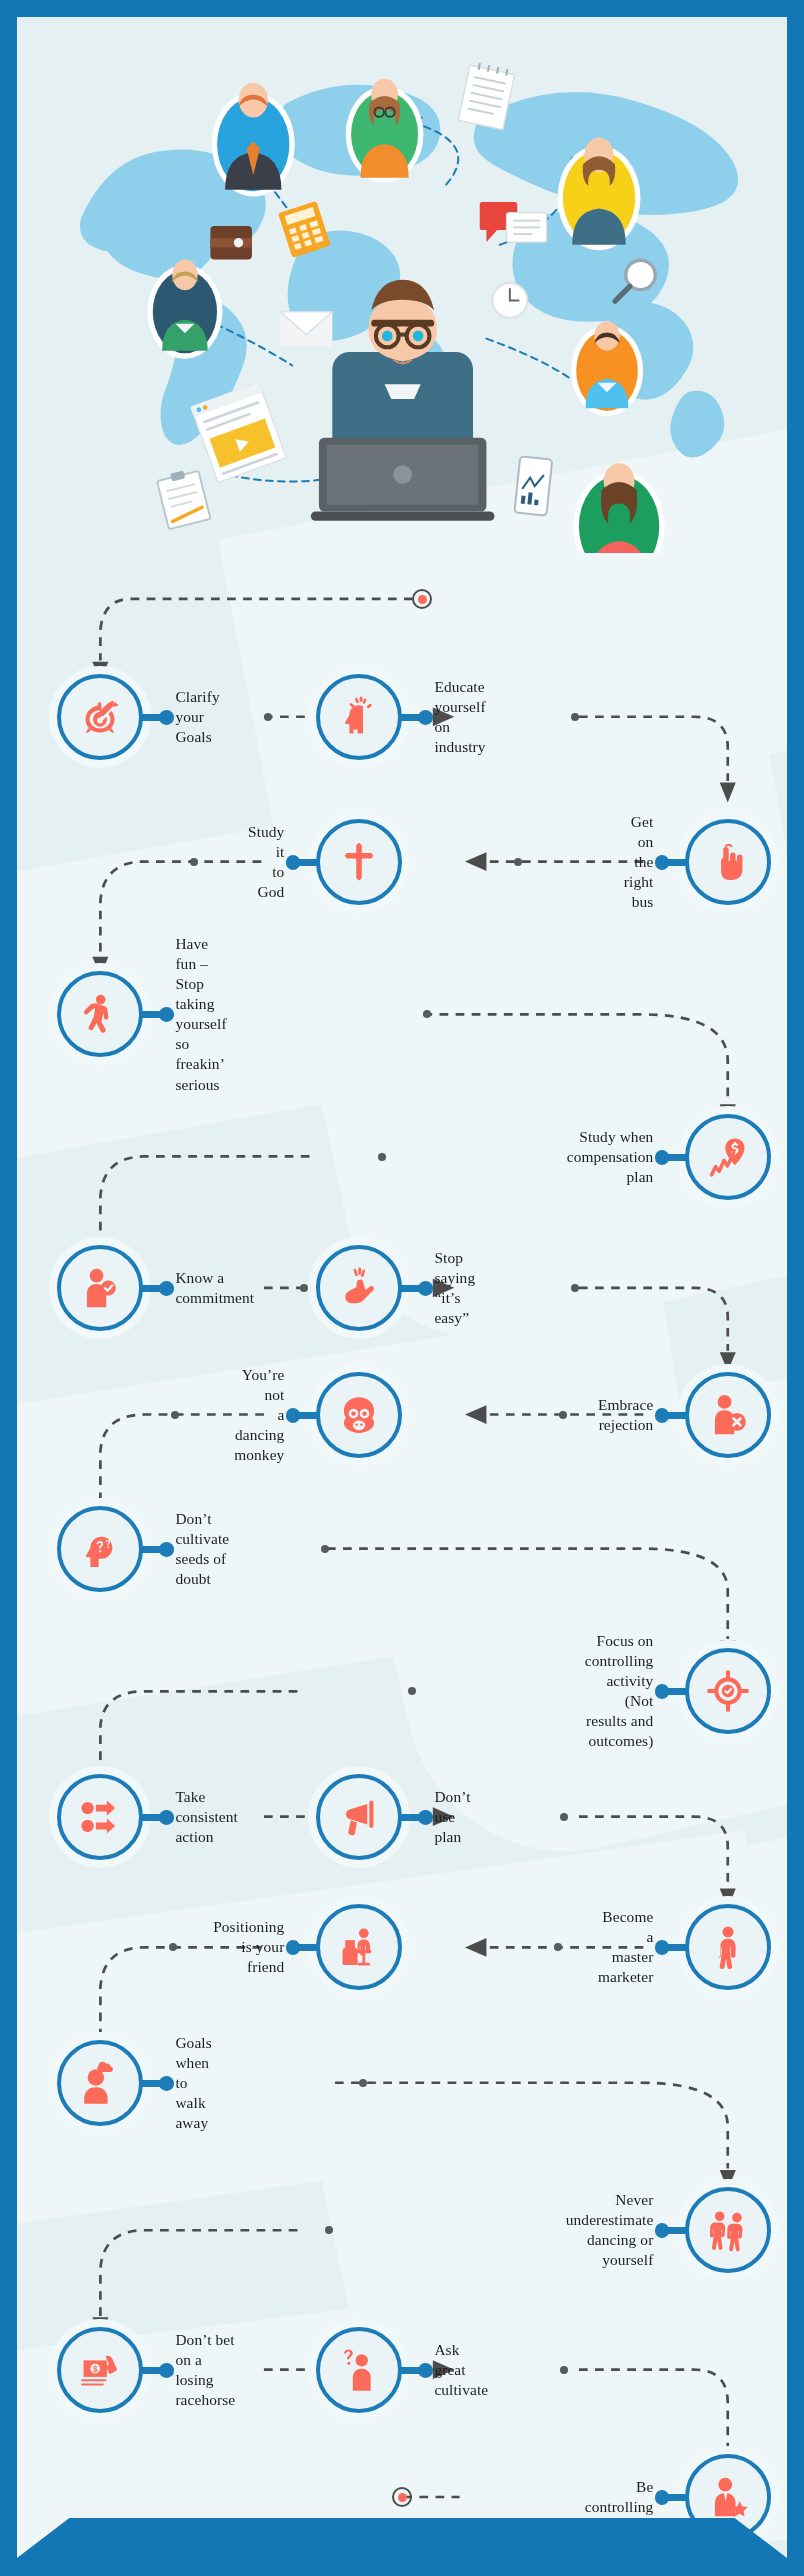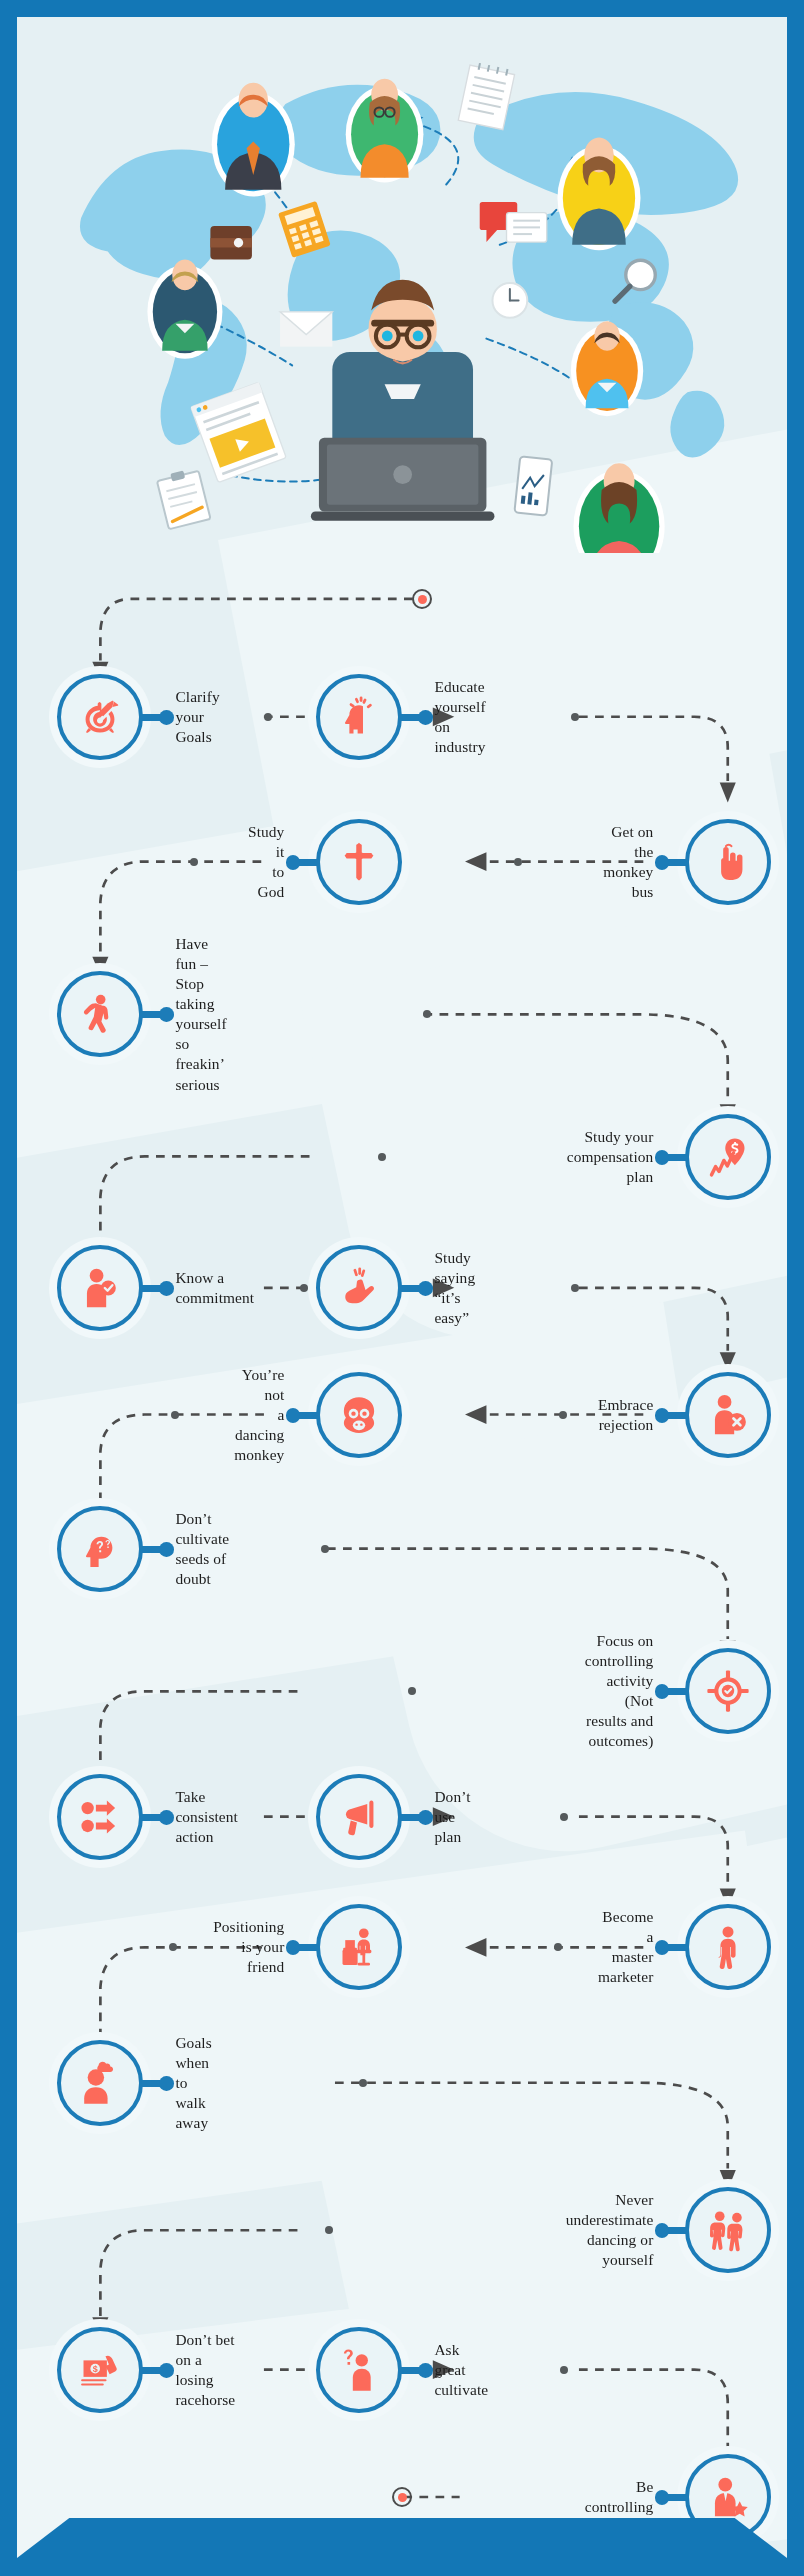--- a/index.html
+++ b/index.html
@@ -575,21 +575,21 @@
           <svg viewBox="0 0 64 64">
               <g class="ico">
             <path d="M25 30V14a4 4 0 0 1 8 0v16h2v-8a4 4 0 0 1 8 0v8h2v-5a4 4 0 0 1 8 0v18c0 9-6 15-14 15h-5c-7 0-12-5-12-12V29a4 4 0 0 1 3-3z"></path>
             <path d="M29 9a5 5 0 0 1 8 0" fill="none" stroke="#fc6a5a" stroke-width="3" stroke-linecap="round"></path>
               </g>
             </svg>
         </div>
         <div class="stub left"></div>
         <div class="knob left"></div>
         <div class="label left">Get on the
-monkey bus</div>
+right bus</div>
         <div class="tip" style="right:206px;"></div>
       </div>
 
       <div class="node" style="left:342px; top:845px;">
         <div class="halo"></div>
         <div class="ring">
           <svg viewBox="0 0 64 64">
               <g class="ico">
             <path d="M32 4c-2 2-4 3-4 3v11s-1 1-3 1H14s-1 2-3 4c2 2 3 4 3 4h11c2 0 3 1 3 1v27s1 2 4 4c3-2 4-4 4-4V28s1-1 3-1h11s1-2 3-4c-2-2-3-4-3-4H39c-2 0-3-1-3-1V7s-2-1-4-3z"></path>
               </g>
@@ -625,21 +625,21 @@
           <svg viewBox="0 0 64 64">
               <g class="ico">
             <path d="M42 5c8 0 14 6 14 14 0 11-14 25-14 25S28 30 28 19c0-8 6-14 14-14z"></path>
             <path d="M41 10v2.2c-2.4.3-4 2-4 4.2 0 2.6 2 3.7 4.6 4.4 2 .5 2.6 1 2.6 1.9 0 1-.9 1.7-2.4 1.7-1.7 0-3-.7-3.9-1.5l-1.6 2.6c1 .9 2.5 1.5 4.2 1.7V29h2.3v-2c2.7-.3 4.4-2 4.4-4.4 0-2.5-1.7-3.7-4.6-4.4-2.1-.5-2.7-1-2.7-1.8 0-.9.8-1.5 2.2-1.5 1.5 0 2.7.6 3.5 1.2l1.5-2.6c-.9-.7-2.2-1.2-3.6-1.4V10z" fill="#fff"></path>
             <path d="M8 58l6-12 5 7 7-16 5 8 9-19" fill="none" stroke="#fc6a5a" stroke-width="5" stroke-linejoin="round" stroke-linecap="round"></path>
               </g>
             </svg>
         </div>
         <div class="stub left"></div>
         <div class="knob left"></div>
-        <div class="label left">Study your compensation plan</div>
+        <div class="label left">Study when compensation plan</div>
         <div class="tip" style="right:342px;"></div>
       </div>
 
       <div class="node" style="left:83px; top:1271px;">
         <div class="halo"></div>
         <div class="ring">
           <svg viewBox="0 0 64 64">
               <g class="ico">
             <circle cx="27" cy="14" r="10"></circle>
             <path d="M27 26c9 0 14 6 14 14v20H13V40c0-8 5-14 14-14z"></path>
@@ -662,21 +662,21 @@
               <g class="ico">
             <rect x="25" y="4" width="4" height="11" rx="2" transform="rotate(-18 27 9)"></rect>
             <rect x="36" y="5" width="4" height="11" rx="2" transform="rotate(18 38 10)"></rect>
             <rect x="31" y="2" width="4" height="11" rx="2"></rect>
             <path d="M33 20c2-1 4 0 4.5 2l4 13 6-5c2-1.6 4.4-1.2 5.6.6 1.2 1.8.8 3.8-.8 5.2L39 49c-3 3-7 5-11 5h-6c-6 0-10-4-10-9 0-4 2-7 6-9l10-5 1-8c.3-2 2-3 4-3z"></path>
               </g>
             </svg>
         </div>
         <div class="stub right"></div>
         <div class="knob right"></div>
-        <div class="label right">Study saying
+        <div class="label right">Stop saying
 “it’s easy”</div>
         <div class="tip" style="left:212px;"></div>
       </div>
 
       <div class="node" style="left:711px; top:1398px;">
         <div class="halo"></div>
         <div class="ring">
           <svg viewBox="0 0 64 64">
               <g class="ico">
             <circle cx="27" cy="13" r="10"></circle>

